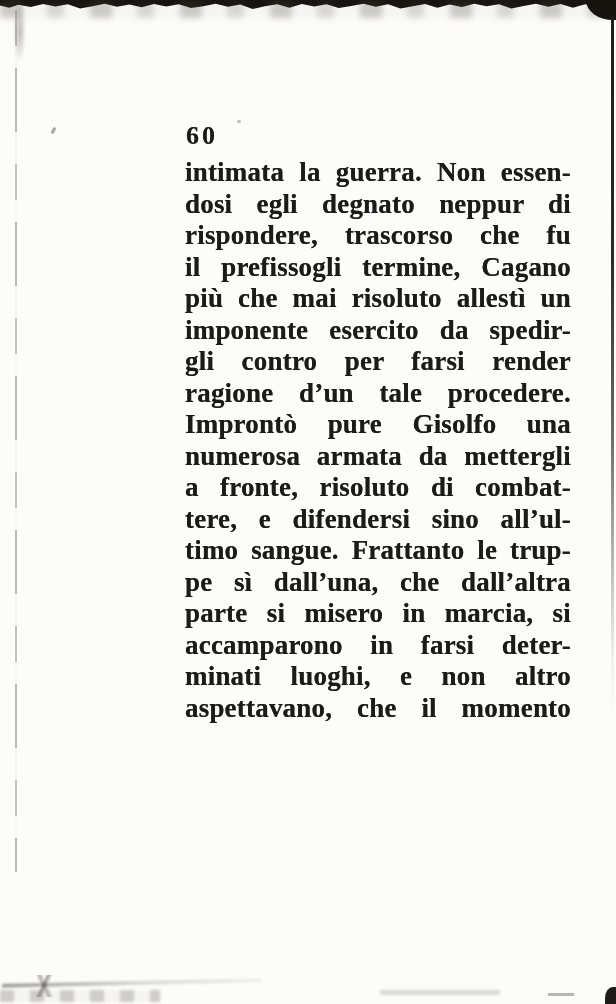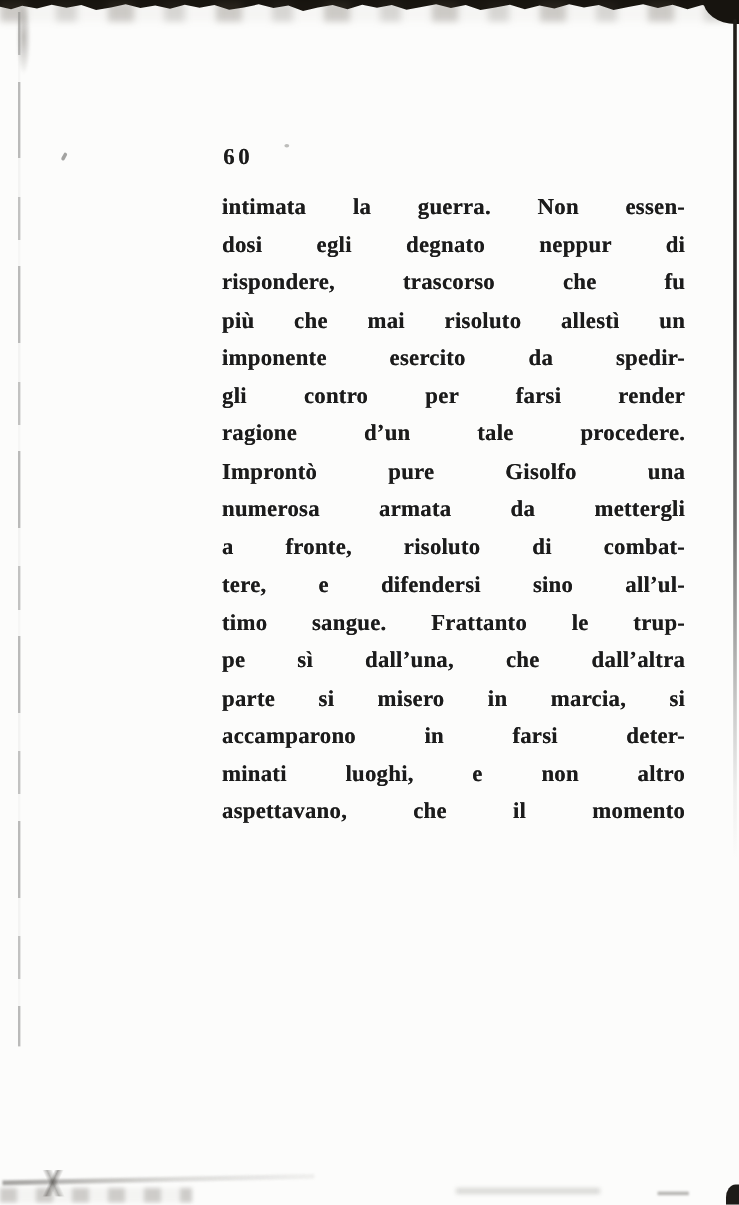--- a/index.html
+++ b/index.html
@@ -97,28 +97,28 @@
     background: rgba(100,98,94,.45); filter: blur(.7px);
   }
   .bottom-right-corner-blob {
     position: absolute; right: 0; bottom: 0; width: 11px; height: 17px;
     background: #1d1b18;
     border-top-left-radius: 8px 11px;
   }
   
   .page-number {
     position: absolute; left: 186px; top: 121px;
-    font-size: 19px; font-weight: bold; letter-spacing: 3px;
+    font-size: 26px; font-weight: bold; letter-spacing: 3px;
     color: var(--ink, #1b1b1b);
     text-shadow: 0 0 .5px rgba(25,25,25,.7);
   }
   .text-block {
     position: absolute; left: 185px; top: 157px; width: 386px;
     color: var(--ink, #1b1b1b);
-    font-size: 19px; font-weight: bold; line-height: 31.5px;
+    font-size: 27px; font-weight: bold; line-height: 31.5px;
     letter-spacing: .2px;
     text-shadow: 0 0 .5px rgba(25,25,25,.75);
   }
   .text-line {
     text-align: justify;
     text-align-last: justify;
     height: 31.5px; overflow: visible; white-space: nowrap;
   }
 </style>
 </head>
@@ -140,20 +140,21 @@
   <div class="smudge-bottom-mid"></div>
   <div class="smudge-bottom-dash"></div>
   <div class="bottom-right-corner-blob"></div>
 
   <div class="page-number">60</div>
 
   <div class="text-block">
     <div class="text-line">intimata la guerra. Non essen-</div>
     <div class="text-line">dosi egli degnato neppur di</div>
     <div class="text-line">rispondere, trascorso che fu</div>
+    <div class="text-line">il prefissogli termine, Cagano</div>
     <div class="text-line">più che mai risoluto allestì un</div>
     <div class="text-line">imponente esercito da spedir-</div>
     <div class="text-line">gli contro per farsi render</div>
     <div class="text-line">ragione d’un tale procedere.</div>
     <div class="text-line">Improntò pure Gisolfo una</div>
     <div class="text-line">numerosa armata da mettergli</div>
     <div class="text-line">a fronte, risoluto di combat-</div>
     <div class="text-line">tere, e difendersi sino all’ul-</div>
     <div class="text-line">timo sangue. Frattanto le trup-</div>
     <div class="text-line">pe sì dall’una, che dall’altra</div>

